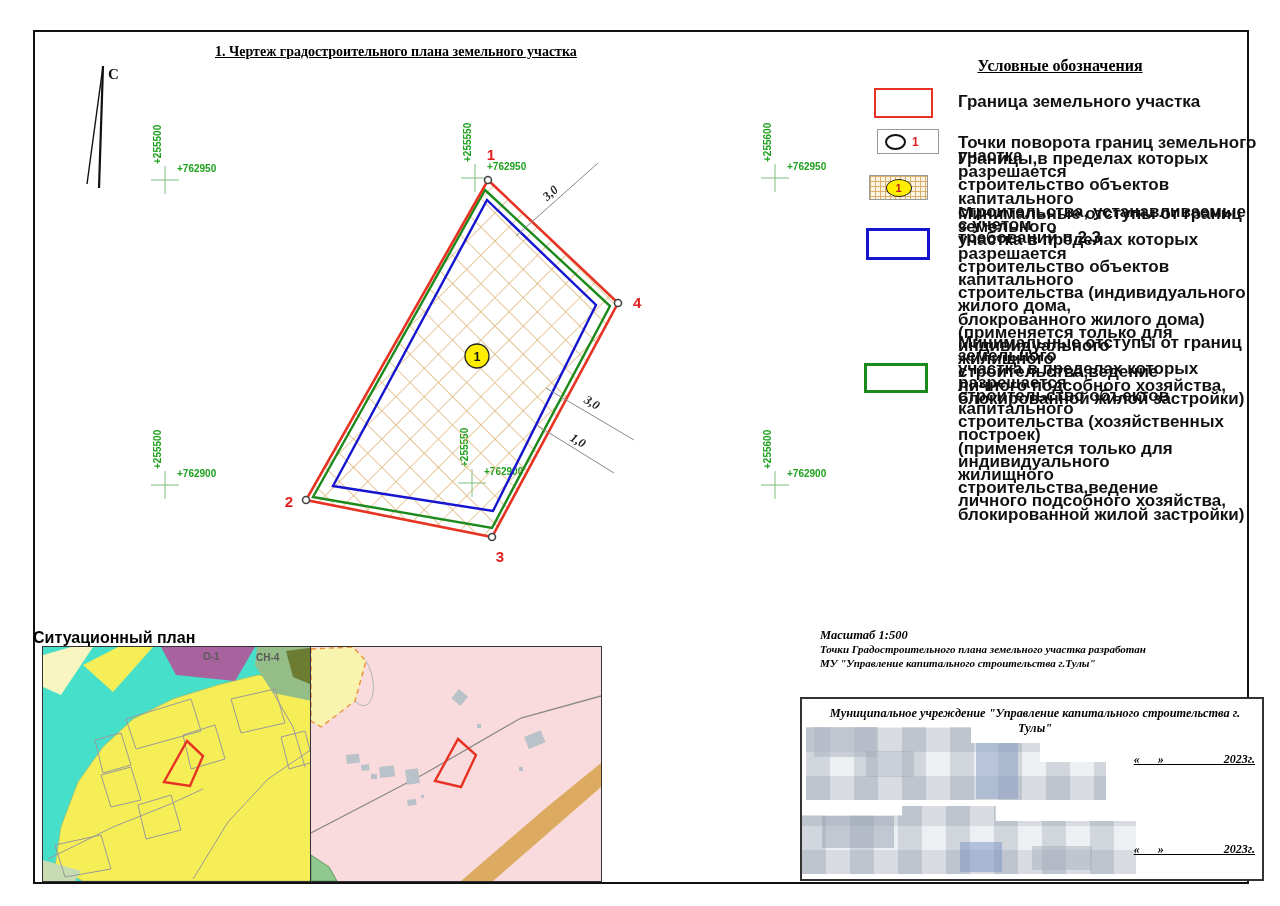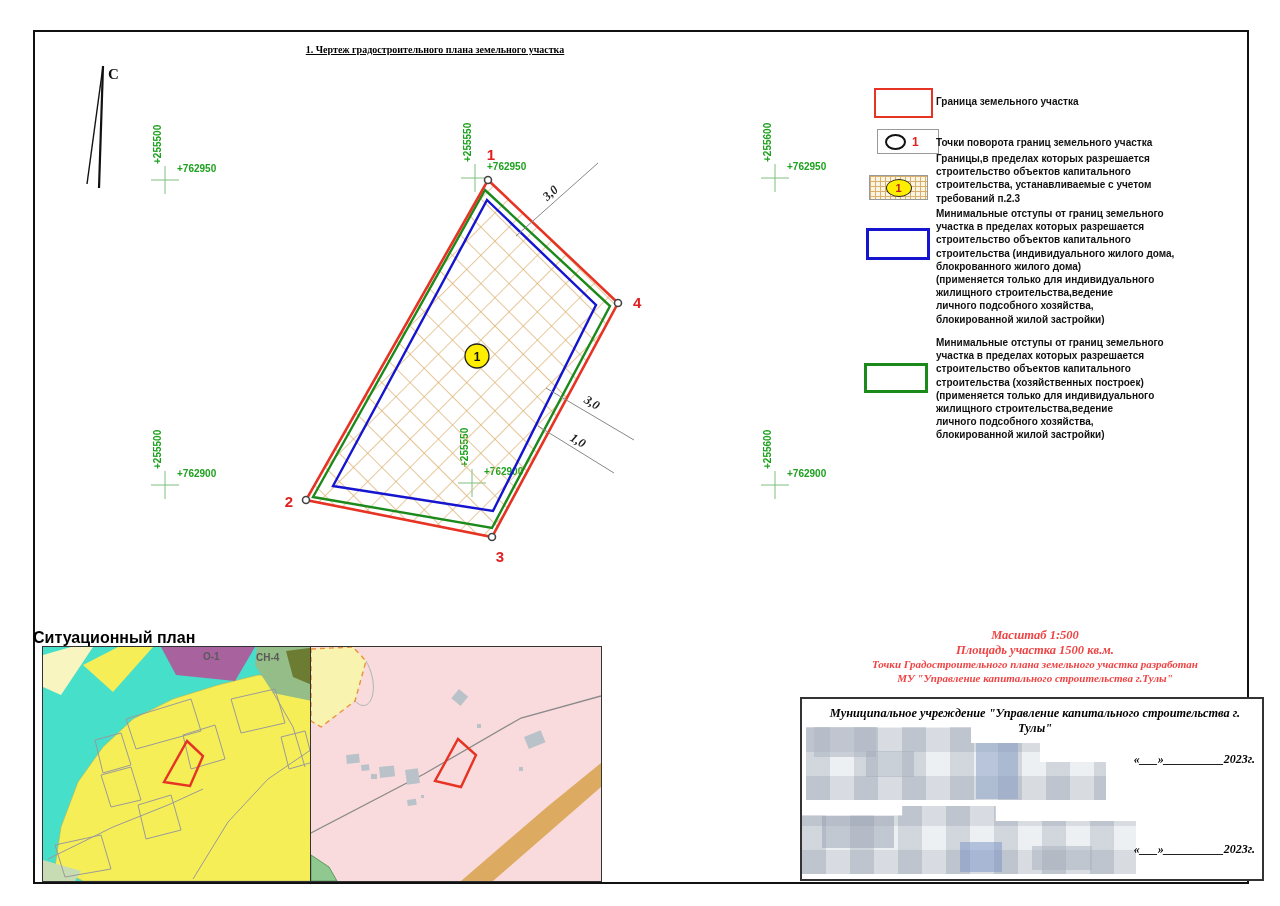--- a/index.html
+++ b/index.html
@@ -1,27 +1,27 @@
 <!DOCTYPE html>
 <html><head>
 <meta charset="utf-8">
 <style>
   html,body{margin:0;padding:0;background:#fff;}
   #sheet{position:relative;width:1280px;height:906px;background:#fff;overflow:hidden;
          font-family:"Liberation Sans",sans-serif;}
   .frame{position:absolute;left:33px;top:30px;width:1212px;height:850px;border:2px solid #111;}
   .abs{position:absolute;}
 
-  .page-title{left:215px;top:44px;width:440px;text-align:center;font-weight:bold;
-              font-size:10px;text-decoration:underline;font-family:"Liberation Serif",serif;}
+  .page-title{left:215px;top:44px;width:440px;font-weight:bold;
+              font-size:14px;text-decoration:underline;font-family:"Liberation Serif",serif;}
 
   
   .legend-title{left:900px;top:57px;width:320px;text-align:center;font-weight:bold;font-size:16px;
                 text-decoration:underline;font-family:"Liberation Serif",serif;}
-  .lg-text{position:absolute;left:936px;width:300px;font-weight:bold;font-size:10px;
+  .lg-text{position:absolute;left:958px;width:300px;font-weight:bold;font-size:17px;
            line-height:13.2px;white-space:pre-line;color:#111;}
   .sw{position:absolute;background:#fff;}
   .sw-red{left:874px;top:88px;width:55px;height:26px;border:2.5px solid #e63323;}
   .sw-point{left:877px;top:129px;width:53px;height:23px;border:1px solid #999;display:flex;
             align-items:center;justify-content:flex-start;padding-left:7px;gap:6px;}
   .sw-point .ell{width:17px;height:12px;border:2px solid #111;border-radius:50%;background:#fff;}
   .sw-point .num{color:#e02020;font-weight:bold;font-size:12px;}
   .sw-hatch{left:869px;top:175px;width:57px;height:23px;border:1px solid #999;background-color:#fbf4e2;
             background-image:linear-gradient(#d8b06c 1px,transparent 1px),
                              linear-gradient(90deg,#d8b06c 1px,transparent 1px);
@@ -31,37 +31,37 @@
   .sw-blue{left:866px;top:228px;width:58px;height:26px;border:3px solid #1515d0;}
   .sw-green{left:864px;top:363px;width:58px;height:24px;border:3px solid #1b8a1b;}
 
   
   .mapbox{position:absolute;border:1.5px solid #333;}
   .map1-title{left:33px;top:629px;width:274px;text-align:left;font-weight:bold;font-size:16px;}
   .map2-title{left:312px;top:616px;width:290px;font-weight:bold;font-size:12px;line-height:14px;
               white-space:pre-line;}
 
   
-  .info{left:820px;top:628px;width:430px;text-align:center;font-family:"Liberation Serif",serif;
-        font-weight:bold;font-style:italic;color:#ef4444;}
+  .info{left:820px;top:628px;width:430px;text-align:left;font-family:"Liberation Serif",serif;
+        font-weight:bold;font-style:italic;color:#000000;}
   .info .l1{font-size:12.5px;line-height:15px;}
   .info .l2{font-size:11px;line-height:13.5px;}
   .stampbox{left:800px;top:697px;width:460px;height:180px;border:2px solid #333;background:#fff;}
   .stamp-header{left:812px;top:706px;width:446px;text-align:center;font-family:"Liberation Serif",serif;
                 font-weight:bold;font-style:italic;font-size:12.3px;}
   .mosaic{position:absolute;background-color:#e8ebef;
      background-image:repeating-linear-gradient(90deg,rgba(148,158,172,.28) 0 24px,rgba(255,255,255,.2) 24px 48px),
                       repeating-linear-gradient(0deg,rgba(148,158,172,.30) 0 24px,rgba(236,239,243,.25) 24px 48px);}
   .mosaic .sq{position:absolute;}
   .m1{left:806px;top:727px;width:300px;height:73px;
       clip-path:polygon(0 0,55% 0,55% 22%,78% 22%,78% 48%,100% 48%,100% 100%,0 100%);}
   .m2{left:802px;top:806px;width:334px;height:68px;
       clip-path:polygon(0 14%,30% 14%,30% 0,58% 0,58% 22%,100% 22%,100% 100%,0 100%);}
   .stamp-date{position:absolute;left:1020px;width:235px;text-align:right;
-              font-family:"Liberation Serif",serif;font-weight:bold;font-style:italic;font-size:12px;}
+              font-family:"Liberation Serif",serif;font-weight:bold;font-style:italic;font-size:12px;text-decoration:underline;}
 
   svg text{font-family:"Liberation Sans",sans-serif;}
   .coord-label{font-size:10px;font-weight:bold;fill:#1ea11e;}
   .vertex-num{font-size:15px;font-weight:bold;fill:#e02020;}
   .dim{font-size:12.5px;font-style:italic;font-weight:bold;fill:#222;
        font-family:"Liberation Serif",serif;}
   .zone-label{font-size:12px;font-weight:bold;fill:#111;}
   .map-zone{font-size:10px;font-weight:bold;fill:#5a5a5a;}
   .north-c{font-size:15px;font-weight:bold;fill:#111;font-family:"Liberation Serif",serif;}
 </style>
@@ -131,20 +131,21 @@
     </g>
     <text class="vertex-num" x="491" y="160" text-anchor="middle">1</text>
     <text class="vertex-num" x="293" y="507" text-anchor="end">2</text>
     <text class="vertex-num" x="500" y="562" text-anchor="middle">3</text>
     <text class="vertex-num" x="633" y="308" text-anchor="start">4</text>
 
     <circle cx="477" cy="356" r="12" fill="#ffee00" stroke="#222" stroke-width="1.3"></circle>
     <text class="zone-label" x="477" y="360.5" text-anchor="middle">1</text>
   </svg>
 
+  <div class="abs legend-title">Условные обозначения</div>
 
   <div class="sw sw-red"></div>
   <div class="lg-text" style="top:95px">Граница земельного участка</div>
 
   <div class="sw sw-point">
     <span class="ell"></span>
     <span class="num">1</span>
   </div>
   <div class="lg-text" style="top:136px">Точки поворота границ земельного участка</div>
 
@@ -227,21 +228,20 @@
         <rect x="208" y="120" width="4" height="4"></rect>
         <rect x="96" y="153" width="9" height="6" transform="rotate(-8 96 153)"></rect>
         <rect x="110" y="148" width="3" height="3"></rect>
       </g>
       <polygon points="147,92 165,108 150,140 124,134" fill="none" stroke="#e63323" stroke-width="2.4"></polygon>
     </svg>
   </div>
 
   <div class="abs info">
     <div class="l1">Масштаб 1:500</div>
-    <div class="l1">Площадь участка 1500 кв.м.</div>
     <div class="l2">Точки Градостроительного плана земельного участка разработан</div>
     <div class="l2">МУ "Управление капитального строительства г.Тулы"</div>
   </div>
 
   <div class="abs stampbox"></div>
   <div class="abs stamp-header">Муниципальное учреждение "Управление капитального строительства г. Тулы"</div>
   <div class="mosaic m1">
     <div class="sq" style="left:170px;top:8px;width:42px;height:64px;background:rgba(141,162,198,.55)"></div>
     <div class="sq" style="left:8px;top:0;width:62px;height:30px;background:rgba(176,184,196,.6)"></div>
     <div class="sq" style="left:60px;top:24px;width:48px;height:26px;background:rgba(158,168,182,.45)"></div>

